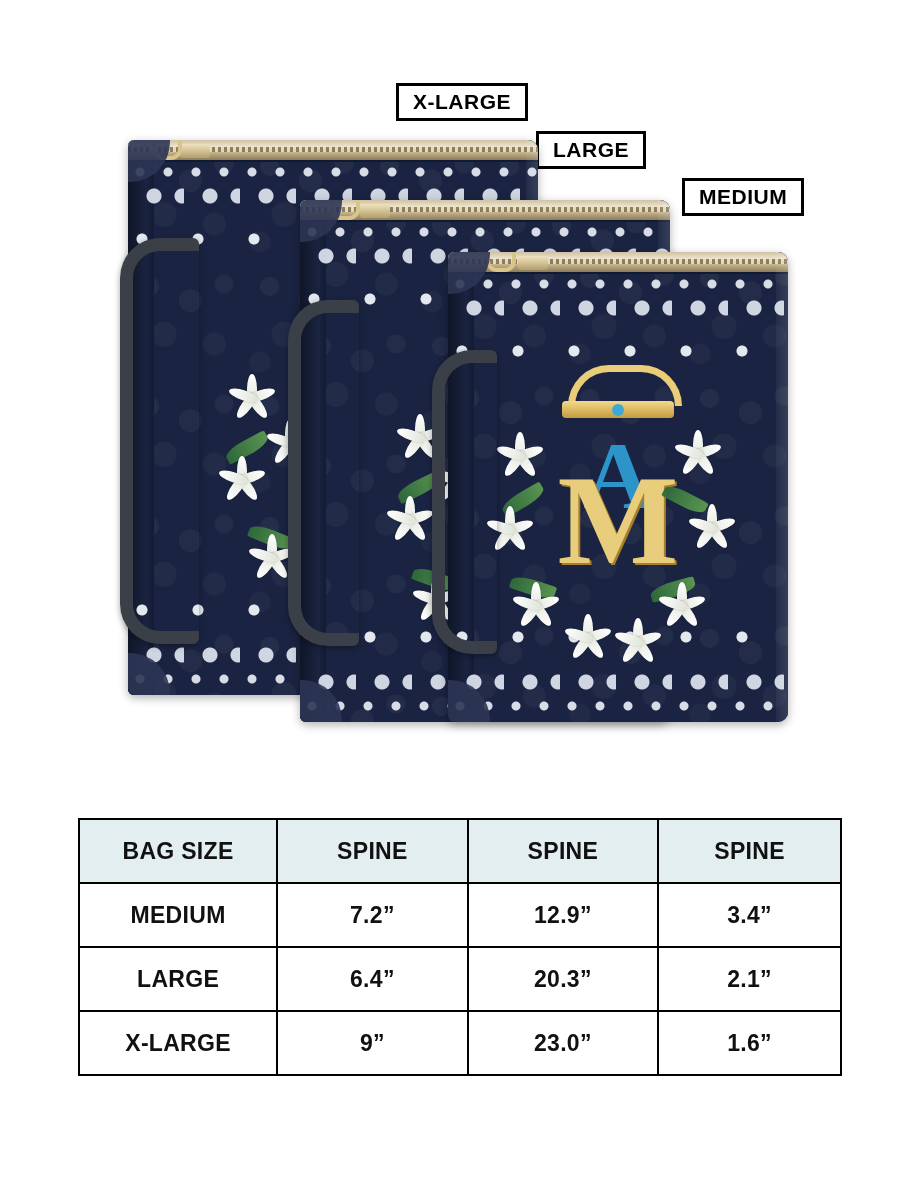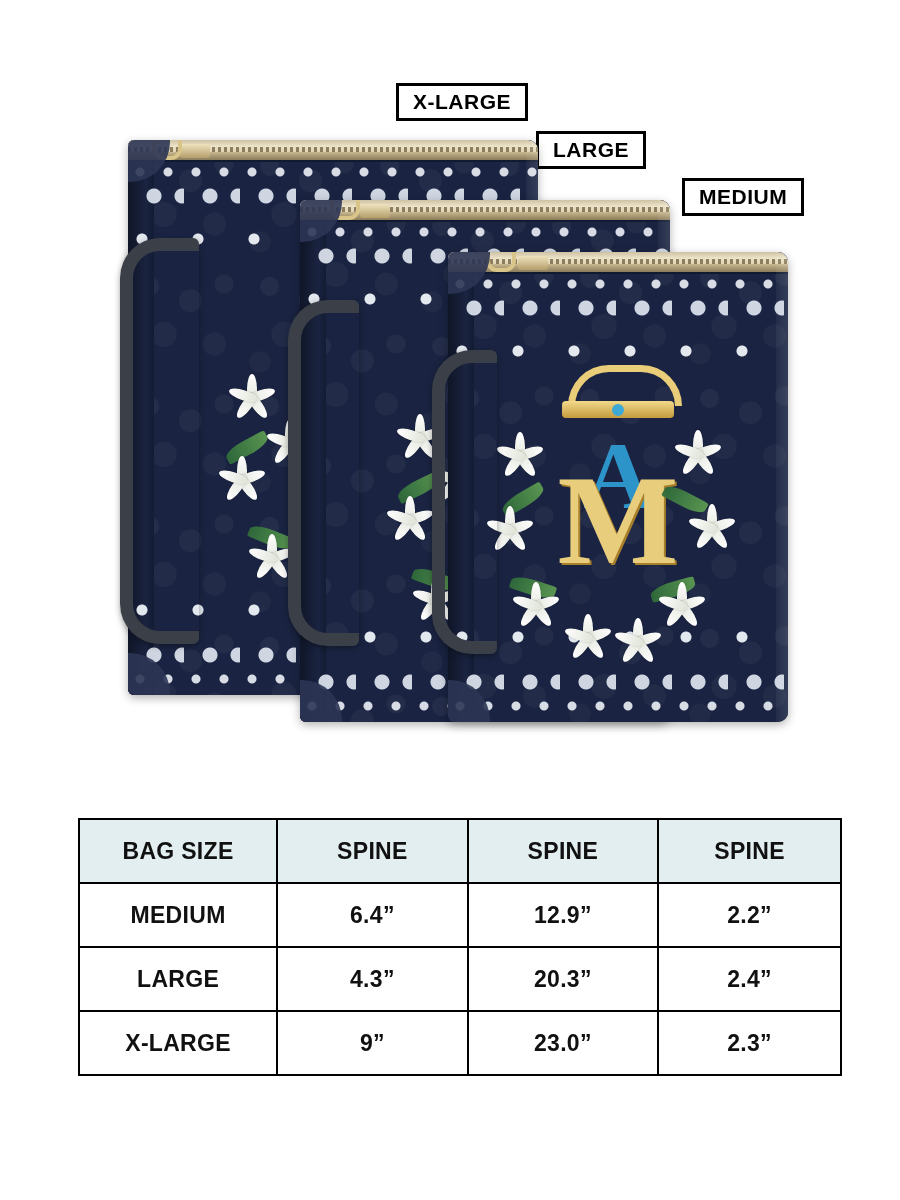--- a/index.html
+++ b/index.html
@@ -498,30 +498,30 @@
     <tr>
       <th>BAG SIZE</th>
       <th>SPINE</th>
       <th>SPINE</th>
       <th>SPINE</th>
     </tr>
   </thead>
   <tbody>
     <tr>
       <td>MEDIUM</td>
-      <td>6.4”</td>
+      <td>7.2”</td>
       <td>12.9”</td>
-      <td>2.2”</td>
+      <td>3.4”</td>
     </tr>
     <tr>
       <td>LARGE</td>
-      <td>4.3”</td>
+      <td>6.4”</td>
       <td>20.3”</td>
-      <td>2.4”</td>
+      <td>2.1”</td>
     </tr>
     <tr>
       <td>X-LARGE</td>
       <td>9”</td>
       <td>23.0”</td>
-      <td>2.3”</td>
+      <td>1.6”</td>
     </tr>
   </tbody>
 </table>
 
 </body></html>

